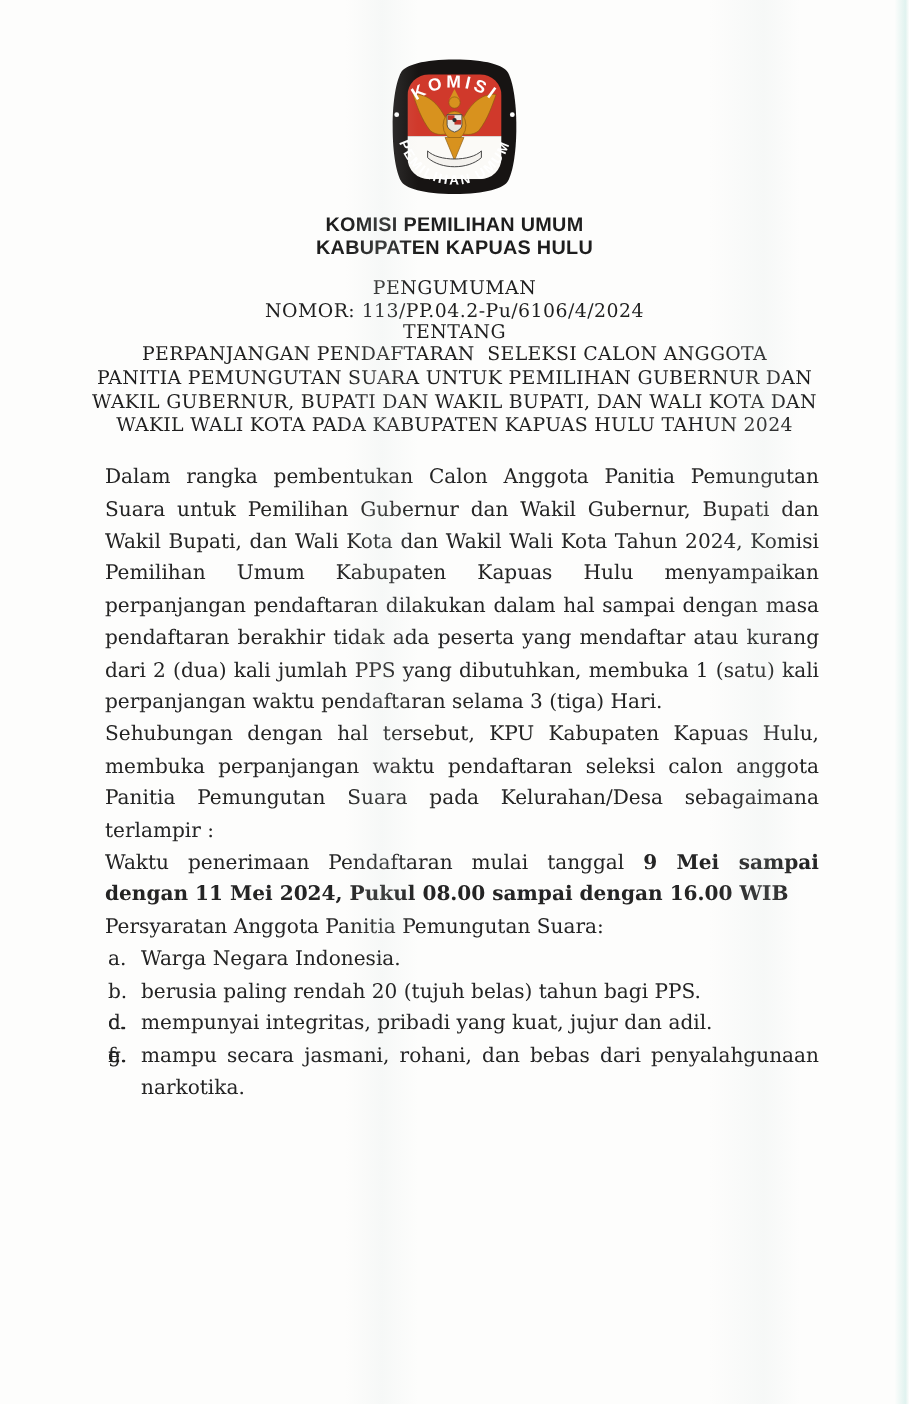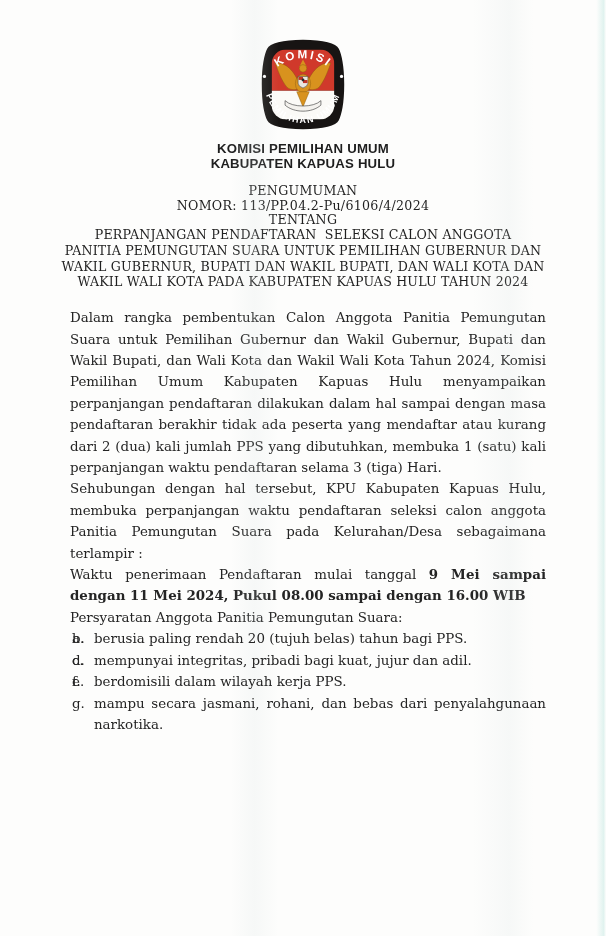--- a/index.html
+++ b/index.html
@@ -114,23 +114,23 @@
       <div>WAKIL WALI KOTA PADA KABUPATEN KAPUAS HULU TAHUN 2024</div>
     </div>
   </div>
 
   <div class="body">
     <p>Dalam rangka pembentukan Calon Anggota Panitia Pemungutan Suara untuk Pemilihan Gubernur dan Wakil Gubernur, Bupati dan Wakil Bupati, dan Wali Kota dan Wakil Wali Kota Tahun 2024, Komisi Pemilihan Umum Kabupaten Kapuas Hulu menyampaikan perpanjangan pendaftaran dilakukan dalam hal sampai dengan masa pendaftaran berakhir tidak ada peserta yang mendaftar atau kurang dari 2 (dua) kali jumlah PPS yang dibutuhkan, membuka 1 (satu) kali perpanjangan waktu pendaftaran selama 3 (tiga) Hari.</p>
     <p>Sehubungan dengan hal  tersebut, KPU Kabupaten Kapuas Hulu, membuka perpanjangan waktu pendaftaran seleksi calon anggota Panitia Pemungutan Suara pada Kelurahan/Desa sebagaimana terlampir :</p>
     <p><span>Waktu penerimaan Pendaftaran mulai tanggal </span><b>9 Mei sampai dengan 11 Mei 2024, Pukul 08.00 sampai dengan 16.00 WIB</b></p>
     <p class="noj">Persyaratan Anggota Panitia Pemungutan Suara:</p>
     <ol class="reqs">
-      <li><span class="lbl">a.</span></li>
+      <li><span class="lbl">a.</span><span>Warga Negara Indonesia.</span></li>
       <li><span class="lbl">b.</span><span>berusia paling rendah 20 (tujuh belas) tahun bagi PPS.</span></li>
       <li><span class="lbl">c.</span></li>
-      <li><span class="lbl">d.</span><span>mempunyai integritas, pribadi bagi kuat, jujur dan adil.</span></li>
+      <li><span class="lbl">d.</span><span>mempunyai integritas, pribadi yang kuat, jujur dan adil.</span></li>
       <li><span class="lbl">e.</span></li>
-      <li><span class="lbl">f.</span><span>berdomisili dalam wilayah kerja PPS.</span></li>
+      <li><span class="lbl">f.</span></li>
       <li><span class="lbl">g.</span><span>mampu secara jasmani, rohani, dan bebas dari penyalahgunaan narkotika.</span></li>
     </ol>
   </div>
 
 </div>
 
 </body></html>

